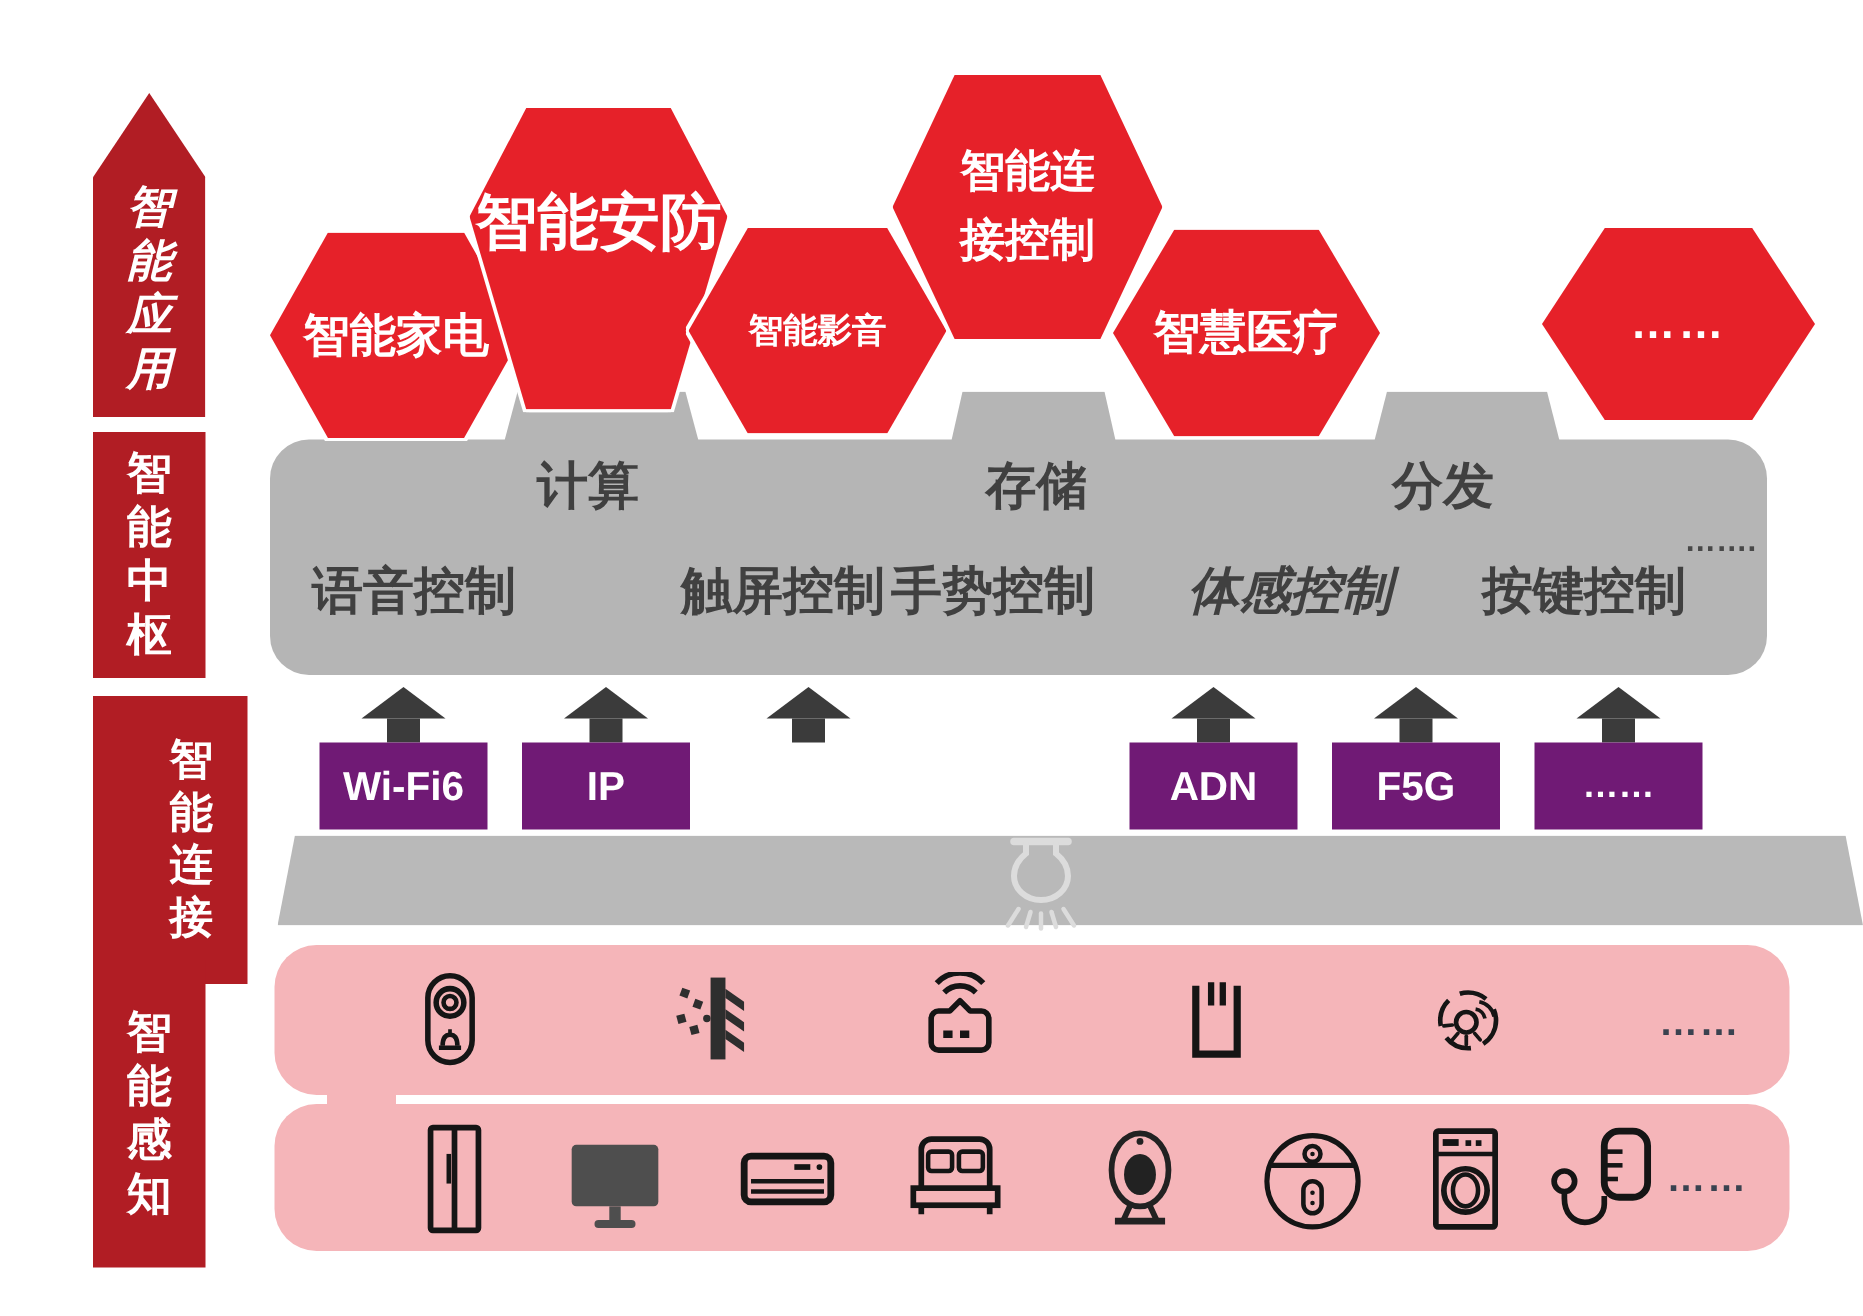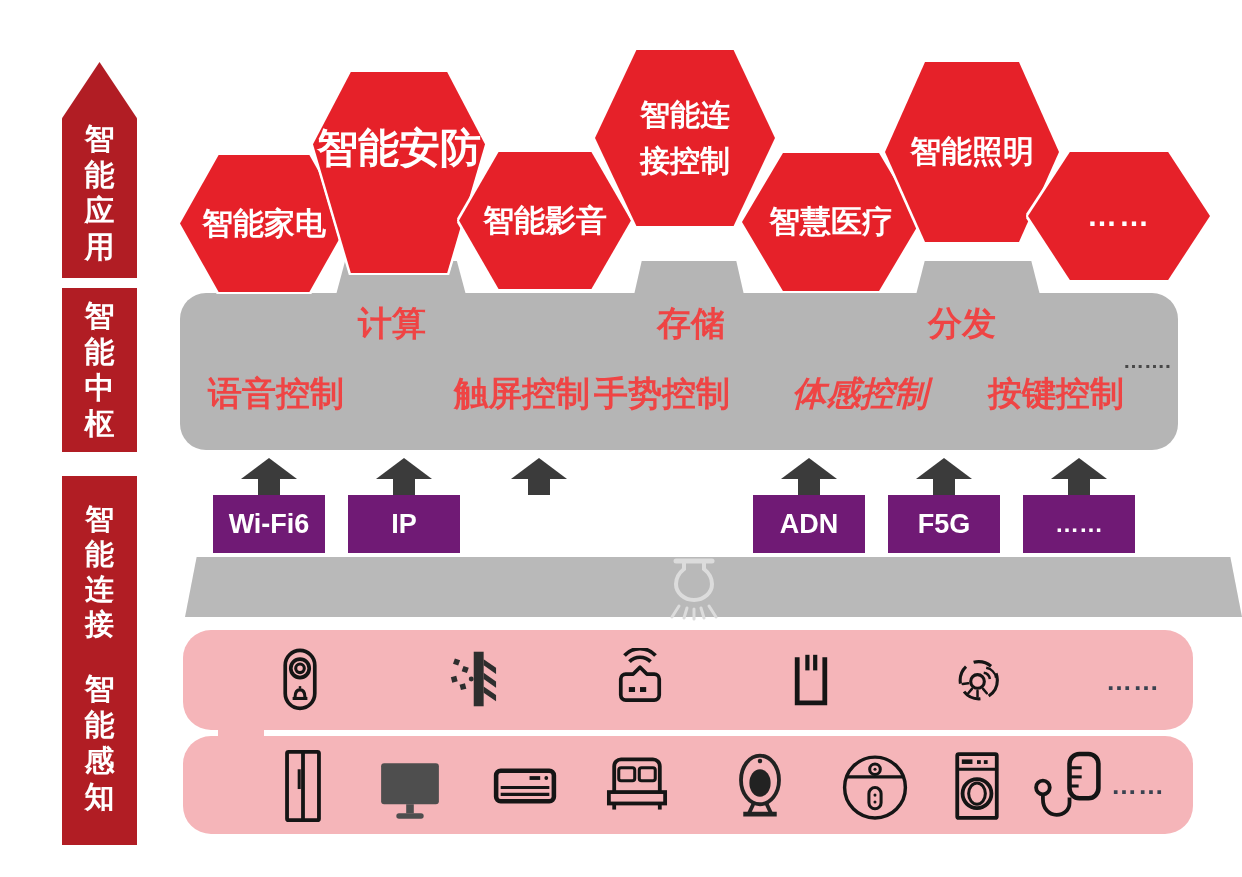--- a/index.html
+++ b/index.html
@@ -34,21 +34,21 @@
   .hex.tallpoint { clip-path:polygon(22% 0,78% 0,100% 36%,78% 100%,22% 100%,0 36%); }
 
   
   .hub-box {
     position:absolute; left:180px; top:293px; width:998px; height:157px;
     background:#b5b5b5; border-radius:26px;
   }
   .hub-tab { position:absolute; background:#b5b5b5; clip-path:polygon(7% 0,93% 0,100% 100%,0 100%); }
   .hub-text {
     position:absolute; transform:translateX(-50%); font-size:34px; font-weight:700;
-    color:#ef4444; white-space:nowrap;
+    color:#404040; white-space:nowrap;
   }
   .hub-more { position:absolute; transform:translateX(-50%); font-size:21px; font-weight:700; color:#484848; }
 
   
   .proto { position:absolute; top:458px; width:112px; }
   .proto-head {
     width:0; height:0; margin:0 auto;
     border-left:28px solid transparent; border-right:28px solid transparent;
     border-bottom:21px solid #3b3b3b;
   }
@@ -70,27 +70,27 @@
   .pink-bridge { position:absolute; left:218px; top:726px; width:46px; height:14px; background:#f5b5b9; }
 
   .icon { position:absolute; }
   .dots { position:absolute; transform:translateX(-50%); font-weight:700; color:#3a4250; font-size:26px; letter-spacing:1px; }
 </style>
 </head>
 <body>
 
 <div class="canvas">
 
-  <div class="side-label arrow" style="top:62px;height:216px;">
+  <div class="side-label arrow" style="top:62px;height:216px;font-style:italic;">
     <span class="vtext" style="padding-top:46px;">智能应用</span>
   </div>
   <div class="side-label" style="top:288px;height:164px;">
     <span class="vtext">智能中枢</span>
   </div>
-  <div class="side-label" style="top:476px;height:192px;">
+  <div class="side-label" style="top:464px;height:192px;padding-left:28px;">
     <span class="vtext" style="font-size:29px;">智能连接</span>
   </div>
   <div class="side-label" style="top:640px;height:205px;">
     <span class="vtext">智能感知</span>
   </div>
 
   <div class="hub-tab" style="left:336px;top:261px;width:130px;height:34px;"></div>
   <div class="hub-tab" style="left:634px;top:261px;width:110px;height:34px;"></div>
   <div class="hub-tab" style="left:916px;top:261px;width:124px;height:34px;"></div>
   <div class="hub-box"></div>
@@ -106,31 +106,28 @@
   <span class="hub-text" style="left:1056px;top:371px;">按键控制</span>
   <span class="hub-more" style="left:1147px;top:349px;">…….</span>
 
   <div class="hexwrap" style="left:180px;top:155px;width:168px;height:137px;">
     <div class="hex" style="font-size:31px;">智能家电</div>
   </div>
   <div class="hexwrap" style="left:313px;top:72px;width:172px;height:201px;">
     <div class="hex tallpoint" style="font-size:41px;padding-bottom:48px;box-sizing:border-box;">智能安防</div>
   </div>
   <div class="hexwrap" style="left:459px;top:152px;width:172px;height:137px;">
-    <div class="hex" style="font-size:31px;">智能影音</div>
+    <div class="hex" style="font-size:23px;">智能影音</div>
   </div>
   <div class="hexwrap" style="left:595px;top:50px;width:180px;height:176px;">
     <div class="hex" style="font-size:30px;line-height:1.55;">智能连
 接控制</div>
   </div>
   <div class="hexwrap" style="left:742px;top:153px;width:178px;height:138px;">
     <div class="hex" style="font-size:31px;">智慧医疗</div>
-  </div>
-  <div class="hexwrap" style="left:885px;top:62px;width:174px;height:180px;">
-    <div class="hex" style="font-size:31px;">智能照明</div>
   </div>
   <div class="hexwrap" style="left:1028px;top:152px;width:182px;height:128px;">
     <div class="hex" style="font-size:30px;letter-spacing:2px;">……</div>
   </div>
 
   <div class="proto" style="left:213px;">
     <div class="proto-head"></div>
     <div class="proto-stem"></div>
     <div class="proto-box">Wi-Fi6</div>
   </div>

